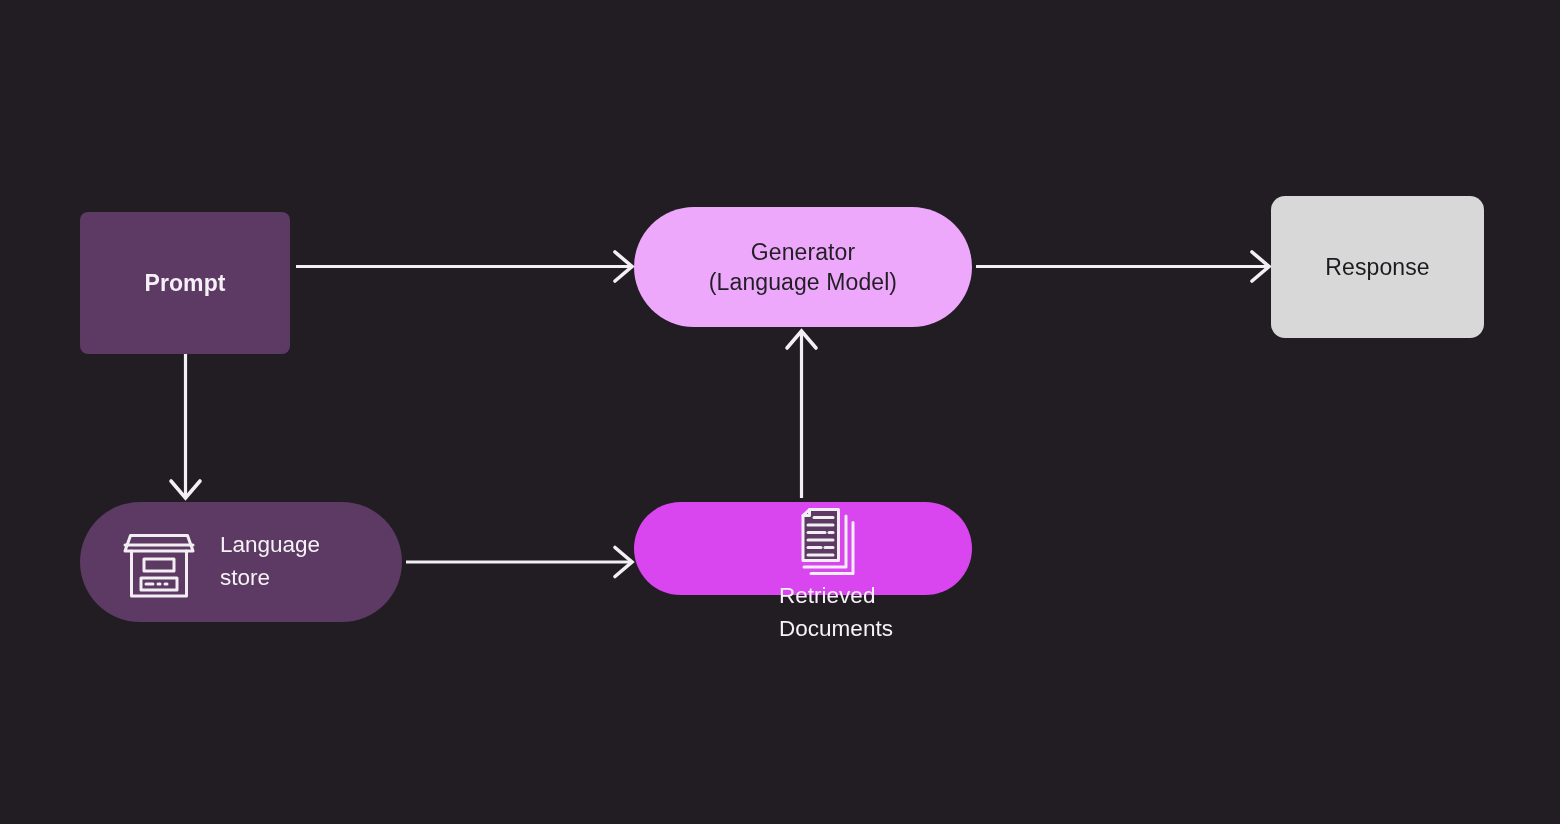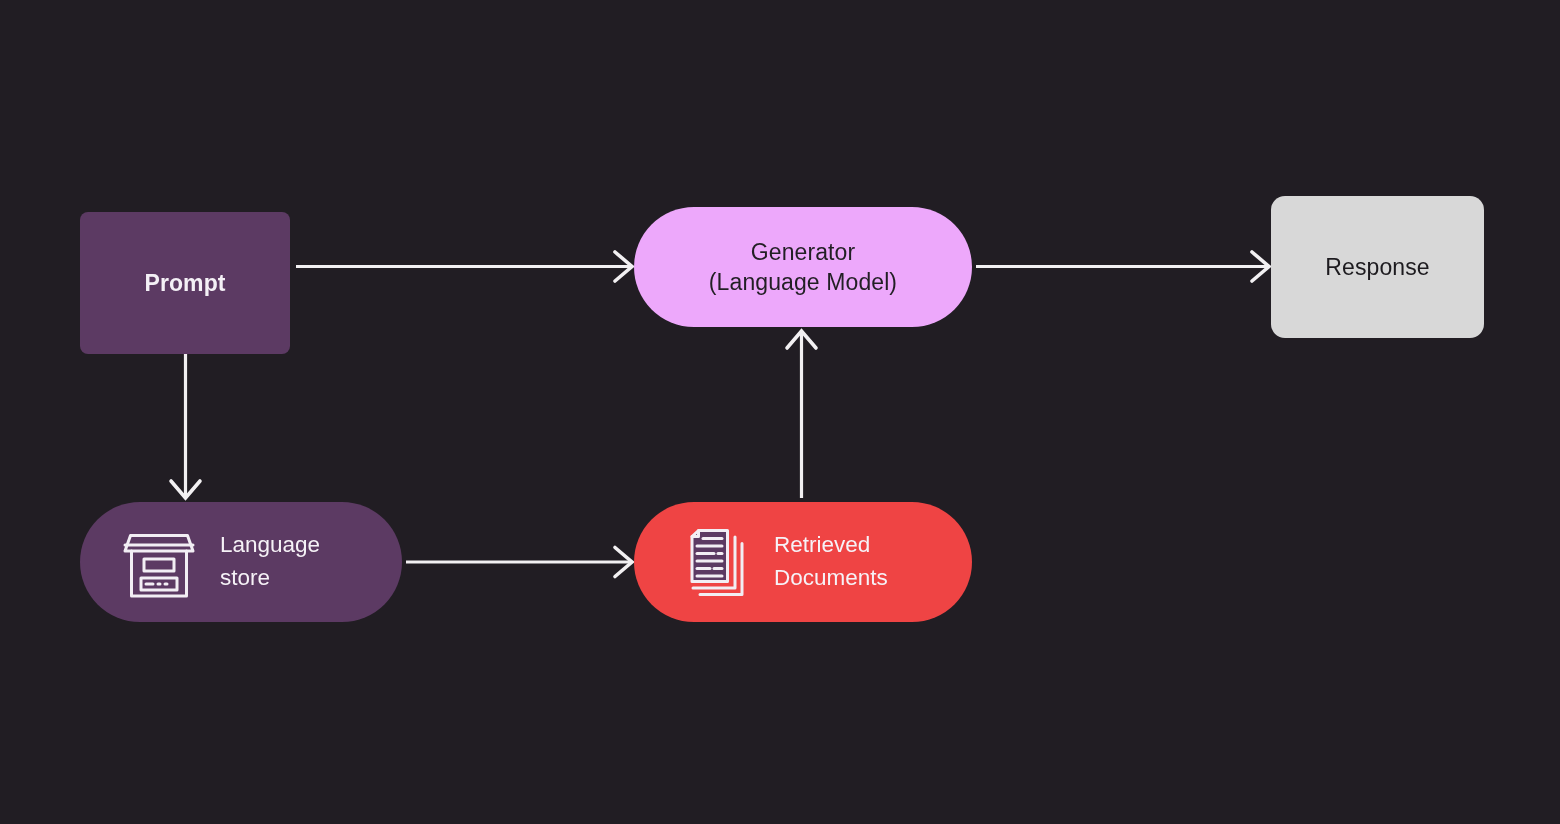--- a/index.html
+++ b/index.html
@@ -83,25 +83,26 @@
     background: #5c3a63;
     border-radius: 60px;
     justify-content: flex-start;
     padding-left: 42px;
   }
   
   #node-retrieved {
     left: 634px;
     top: 502px;
     width: 338px;
-    height: 120px;
-    background: #ef4444;
+    height: 93px;
+    background: #d946ef;
     border-radius: 60px;
     justify-content: flex-start;
     padding-left: 42px;
+    flex-direction: column;
   }
   .icon-node-label {
     color: #f6f2f7;
     font-size: 22.5px;
     font-weight: 500;
     line-height: 1.45;
     white-space: pre-line;
     text-align: left;
     margin-left: 24px;
   }

